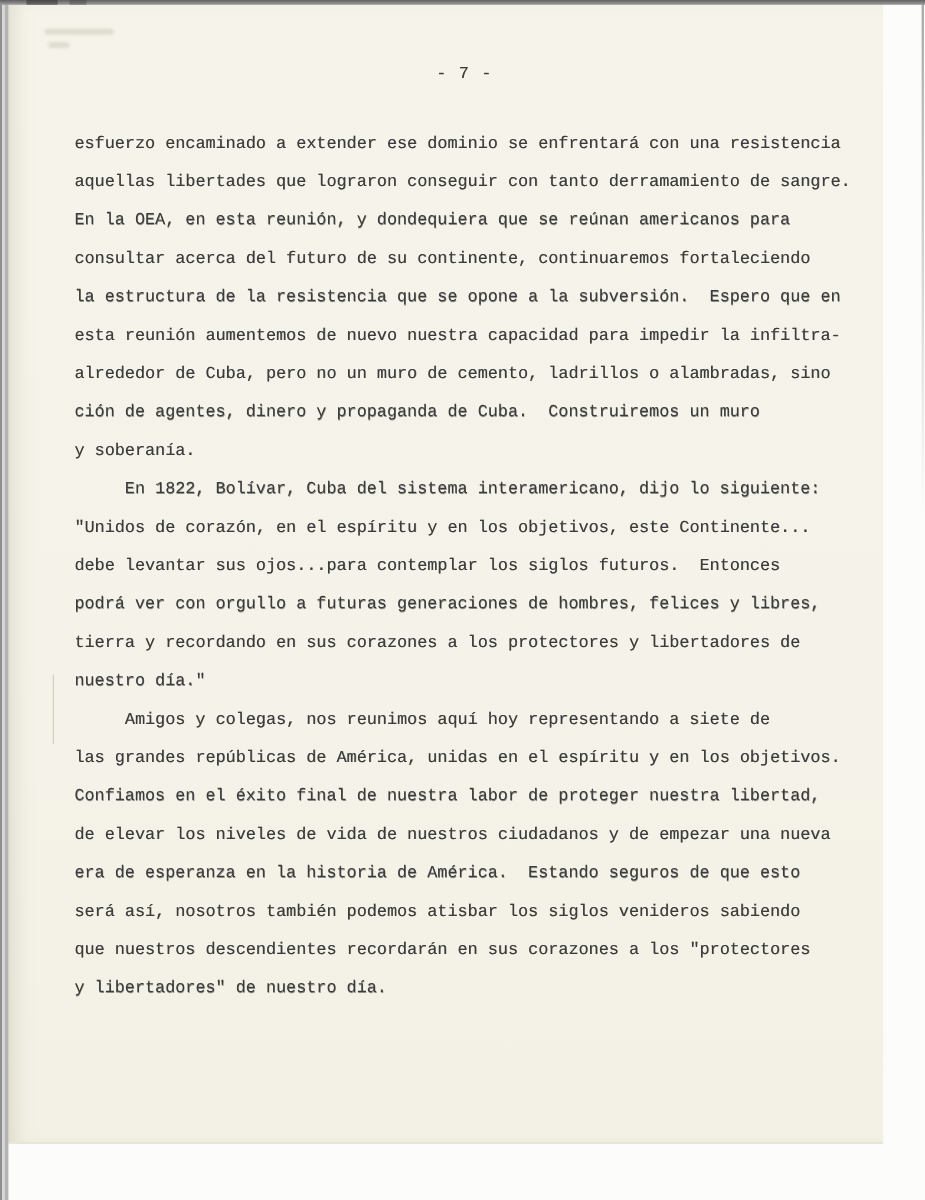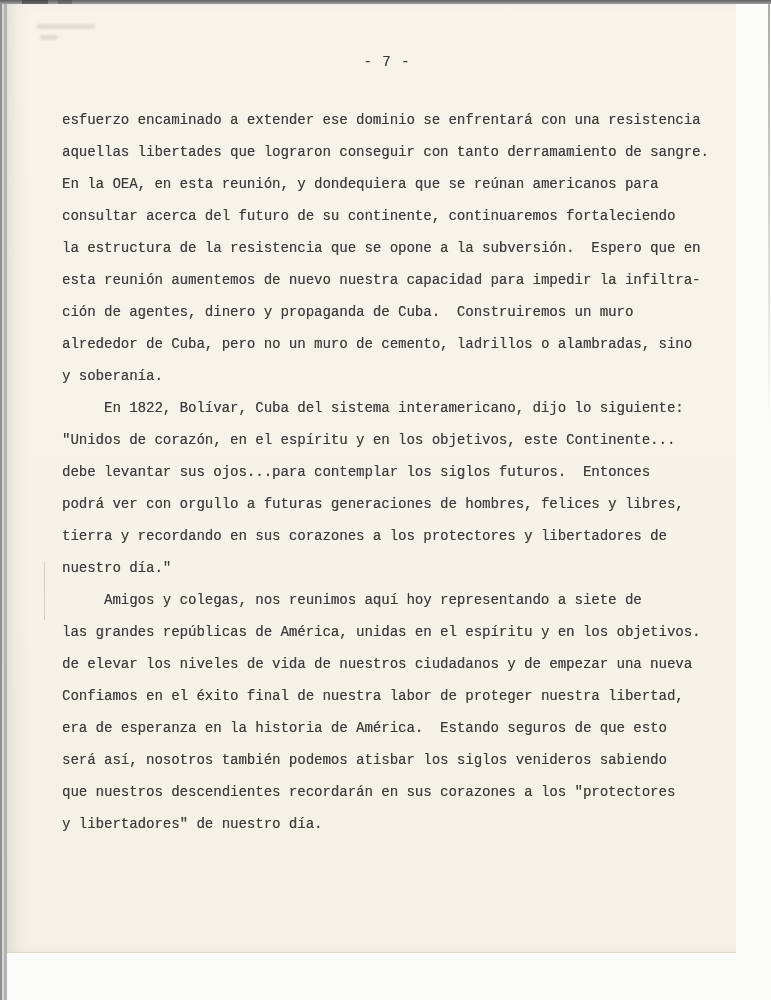--- a/index.html
+++ b/index.html
@@ -119,39 +119,39 @@
 
     <div class="lines">
 
       <div class="para">
         <div class="line">esfuerzo encaminado a extender ese dominio se enfrentará con una resistencia</div>
         <div class="line">aquellas libertades que lograron conseguir con tanto derramamiento de sangre.</div>
         <div class="line">En la OEA, en esta reunión, y dondequiera que se reúnan americanos para</div>
         <div class="line">consultar acerca del futuro de su continente, continuaremos fortaleciendo</div>
         <div class="line">la estructura de la resistencia que se opone a la subversión.  Espero que en</div>
         <div class="line">esta reunión aumentemos de nuevo nuestra capacidad para impedir la infiltra-</div>
+        <div class="line">alrededor de Cuba, pero no un muro de cemento, ladrillos o alambradas, sino</div>
         <div class="line">ción de agentes, dinero y propaganda de Cuba.  Construiremos un muro</div>
-        <div class="line">alrededor de Cuba, pero no un muro de cemento, ladrillos o alambradas, sino</div>
         <div class="line">y soberanía.</div>
       </div>
 
       <div class="para">
         <div class="line indent">En 1822, Bolívar, Cuba del sistema interamericano, dijo lo siguiente:</div>
         <div class="line">"Unidos de corazón, en el espíritu y en los objetivos, este Continente...</div>
         <div class="line">debe levantar sus ojos...para contemplar los siglos futuros.  Entonces</div>
         <div class="line">podrá ver con orgullo a futuras generaciones de hombres, felices y libres,</div>
         <div class="line">tierra y recordando en sus corazones a los protectores y libertadores de</div>
         <div class="line">nuestro día."</div>
       </div>
 
       <div class="para">
         <div class="line indent">Amigos y colegas, nos reunimos aquí hoy representando a siete de</div>
         <div class="line">las grandes repúblicas de América, unidas en el espíritu y en los objetivos.</div>
+        <div class="line">Confiamos en el éxito final de nuestra labor de proteger nuestra libertad,</div>
         <div class="line">de elevar los niveles de vida de nuestros ciudadanos y de empezar una nueva</div>
-        <div class="line">Confiamos en el éxito final de nuestra labor de proteger nuestra libertad,</div>
         <div class="line">era de esperanza en la historia de América.  Estando seguros de que esto</div>
         <div class="line">será así, nosotros también podemos atisbar los siglos venideros sabiendo</div>
         <div class="line">que nuestros descendientes recordarán en sus corazones a los "protectores</div>
         <div class="line">y libertadores" de nuestro día.</div>
       </div>
     </div>
   </div>
 </div>
 
 </body></html>

